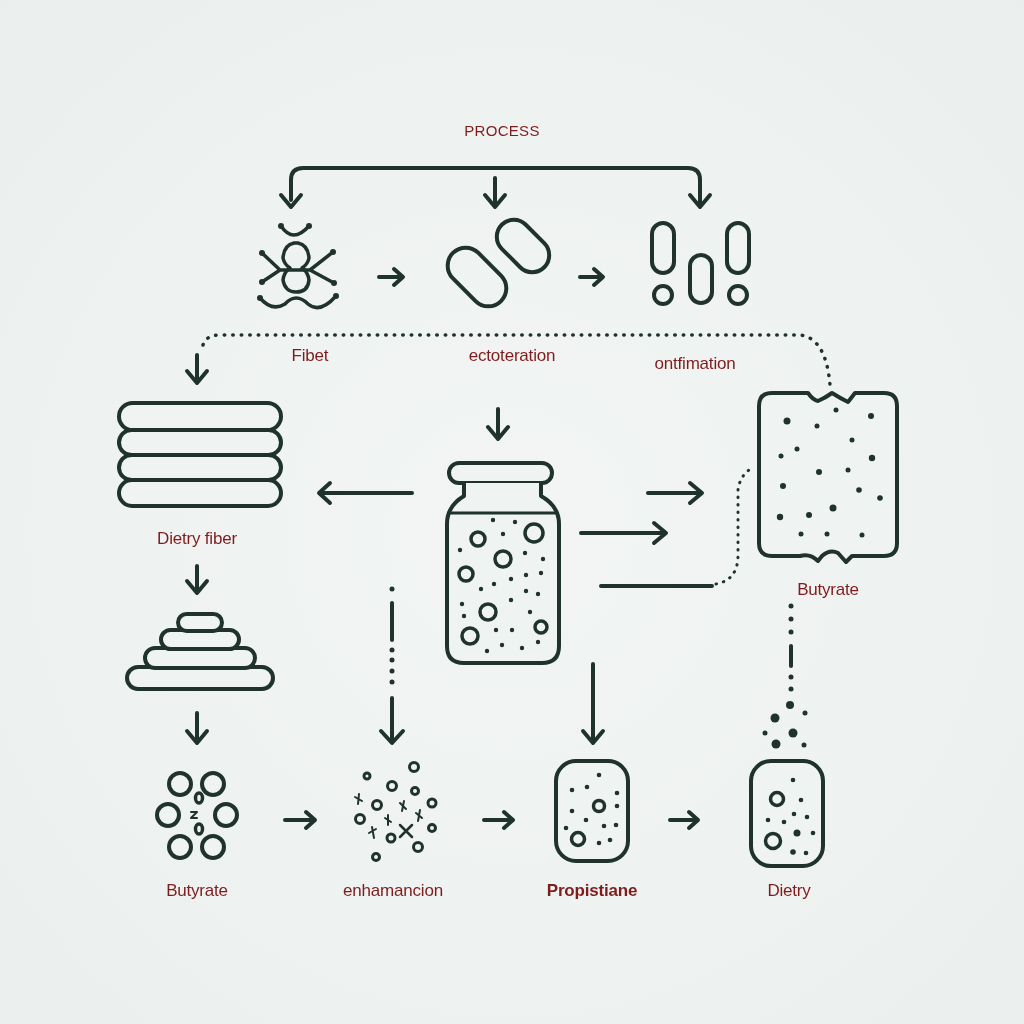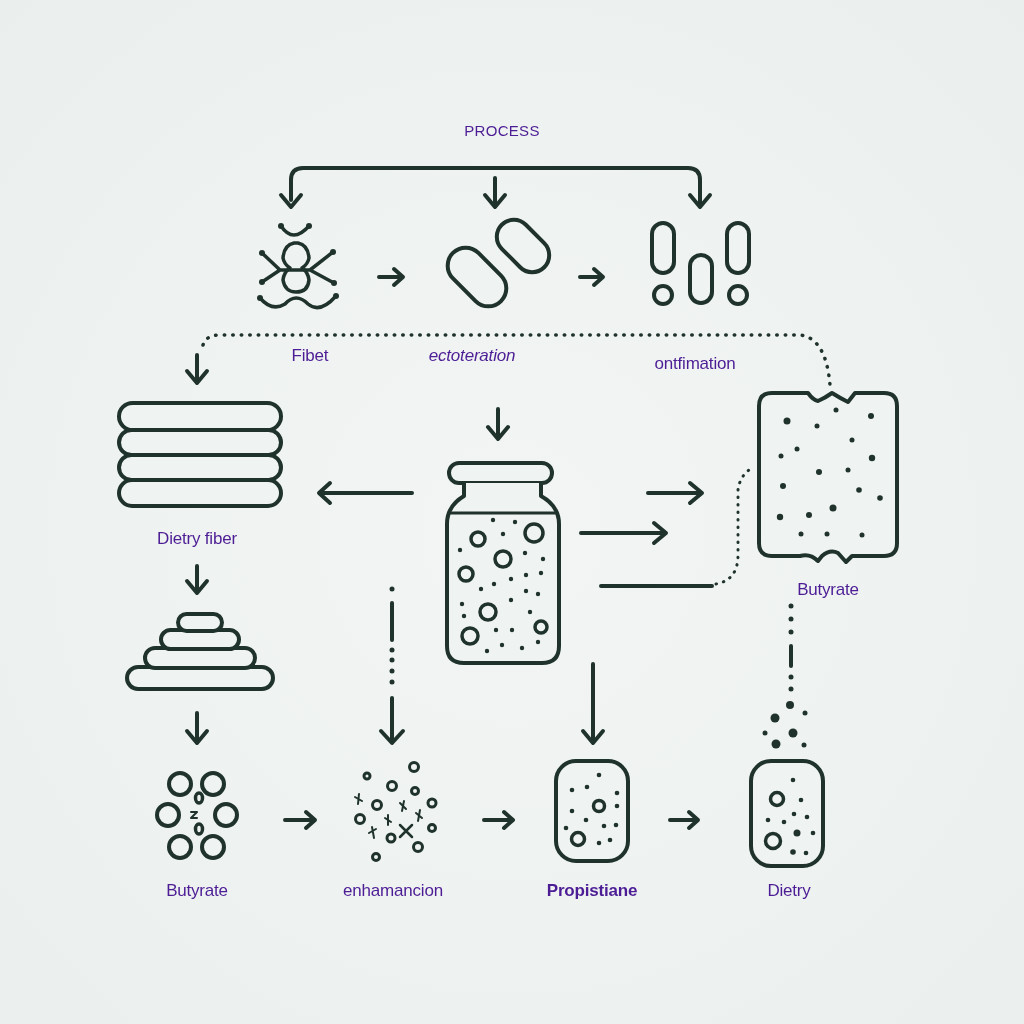--- a/index.html
+++ b/index.html
@@ -4,21 +4,21 @@
 <style>
   html, body { margin: 0; padding: 0; }
   body {
     width: 1024px; height: 1024px; overflow: hidden;
     background: radial-gradient(circle at 50% 52%, #f2f5f4 0%, #eef2f1 55%, #eaeeed 100%);
     font-family: "Liberation Sans", "DejaVu Sans", sans-serif;
     position: relative;
   }
   #canvas { position: absolute; left: 0; top: 0; width: 1024px; height: 1024px; }
   .lbl {
-    position: absolute; color: #4c1d95; font-size: 17px; white-space: nowrap;
+    position: absolute; color: #7f1d1d; font-size: 17px; white-space: nowrap;
     transform: translateX(-50%); letter-spacing: -0.2px;
   }
   .lbl.title { font-size: 15px; letter-spacing: 0.3px; }
   svg .stroke { stroke: #1f332c; fill: none; stroke-linecap: round; stroke-linejoin: round; }
   svg .fill { fill: #1f332c; }
   svg .body { fill: #eff3f2; stroke: #1f332c; stroke-linejoin: round; }
 </style>
 </head>
 <body>
 
@@ -270,21 +270,21 @@
         <circle class="fill" cx="813" cy="833" r="2.3"></circle>
     <circle class="fill" cx="793" cy="852" r="2.8"></circle>
         <circle class="fill" cx="806" cy="853" r="2.3"></circle>
   </g>
 </svg>
 
 
 <div class="lbl title" style="left:502px; top:122px;">PROCESS</div>
 
 <div class="lbl" style="left:298px; top:346px;padding-left:24px;">Fibet</div>
-<div class="lbl" style="left:472px; top:346px;font-style:italic;">ectoteration</div>
+<div class="lbl" style="left:512px; top:346px;">ectoteration</div>
 <div class="lbl" style="left:695px; top:346px;margin-top:8px;">ontfimation</div>
 
 <div class="lbl" style="left:197px; top:529px;">Dietry fiber</div>
 <div class="lbl" style="left:828px; top:580px;">Butyrate</div>
 
 <div class="lbl" style="left:197px; top:881px;">Butyrate</div>
 <div class="lbl" style="left:393px; top:881px;">enhamancion</div>
 <div class="lbl" style="left:592px; top:881px;font-weight:bold;">Propistiane</div>
 <div class="lbl" style="left:789px; top:881px;">Dietry</div>
 </div>

